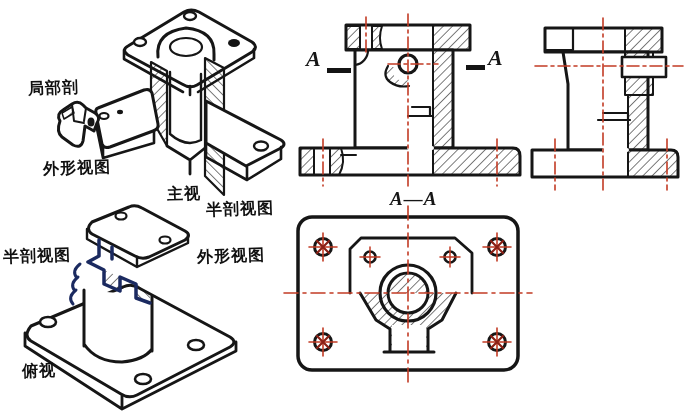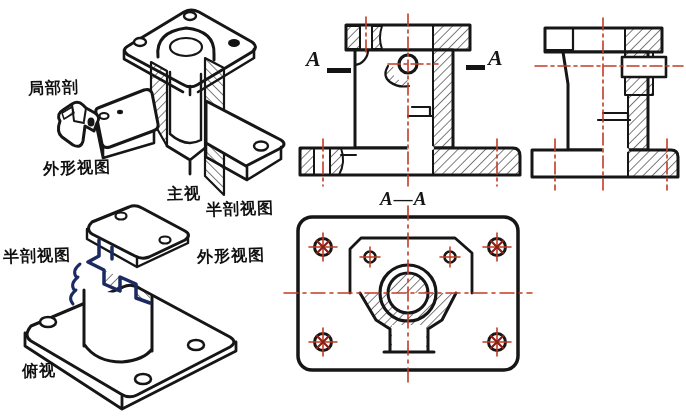--- a/index.html
+++ b/index.html
@@ -197,15 +197,15 @@
 <div class="lbl zh" style="left:167px;top:184px;">主视</div>
 <div class="lbl zh" style="left:206px;top:199px;">半剖视图</div>
 <div class="lbl zh" style="left:3px;top:246px;">半剖视图</div>
 <div class="lbl zh" style="left:197px;top:246px;">外形视图</div>
 <div class="lbl zh" style="left:22px;top:361px;">俯视</div>
 
 <div class="lbl serifA" style="left:306px;top:46px;">A</div>
 <div class="cutdash" style="left:327px;top:68px;width:24px;"></div>
 <div class="cutdash" style="left:466px;top:65px;width:19px;"></div>
 <div class="lbl serifA" style="left:488px;top:45px;">A</div>
-<div class="lbl title" style="left:380px;top:188px;text-align:center;">A—A</div>
+<div class="lbl title" style="left:390px;top:188px;text-align:center;">A—A</div>
 
 </div>
 
 </body></html>

